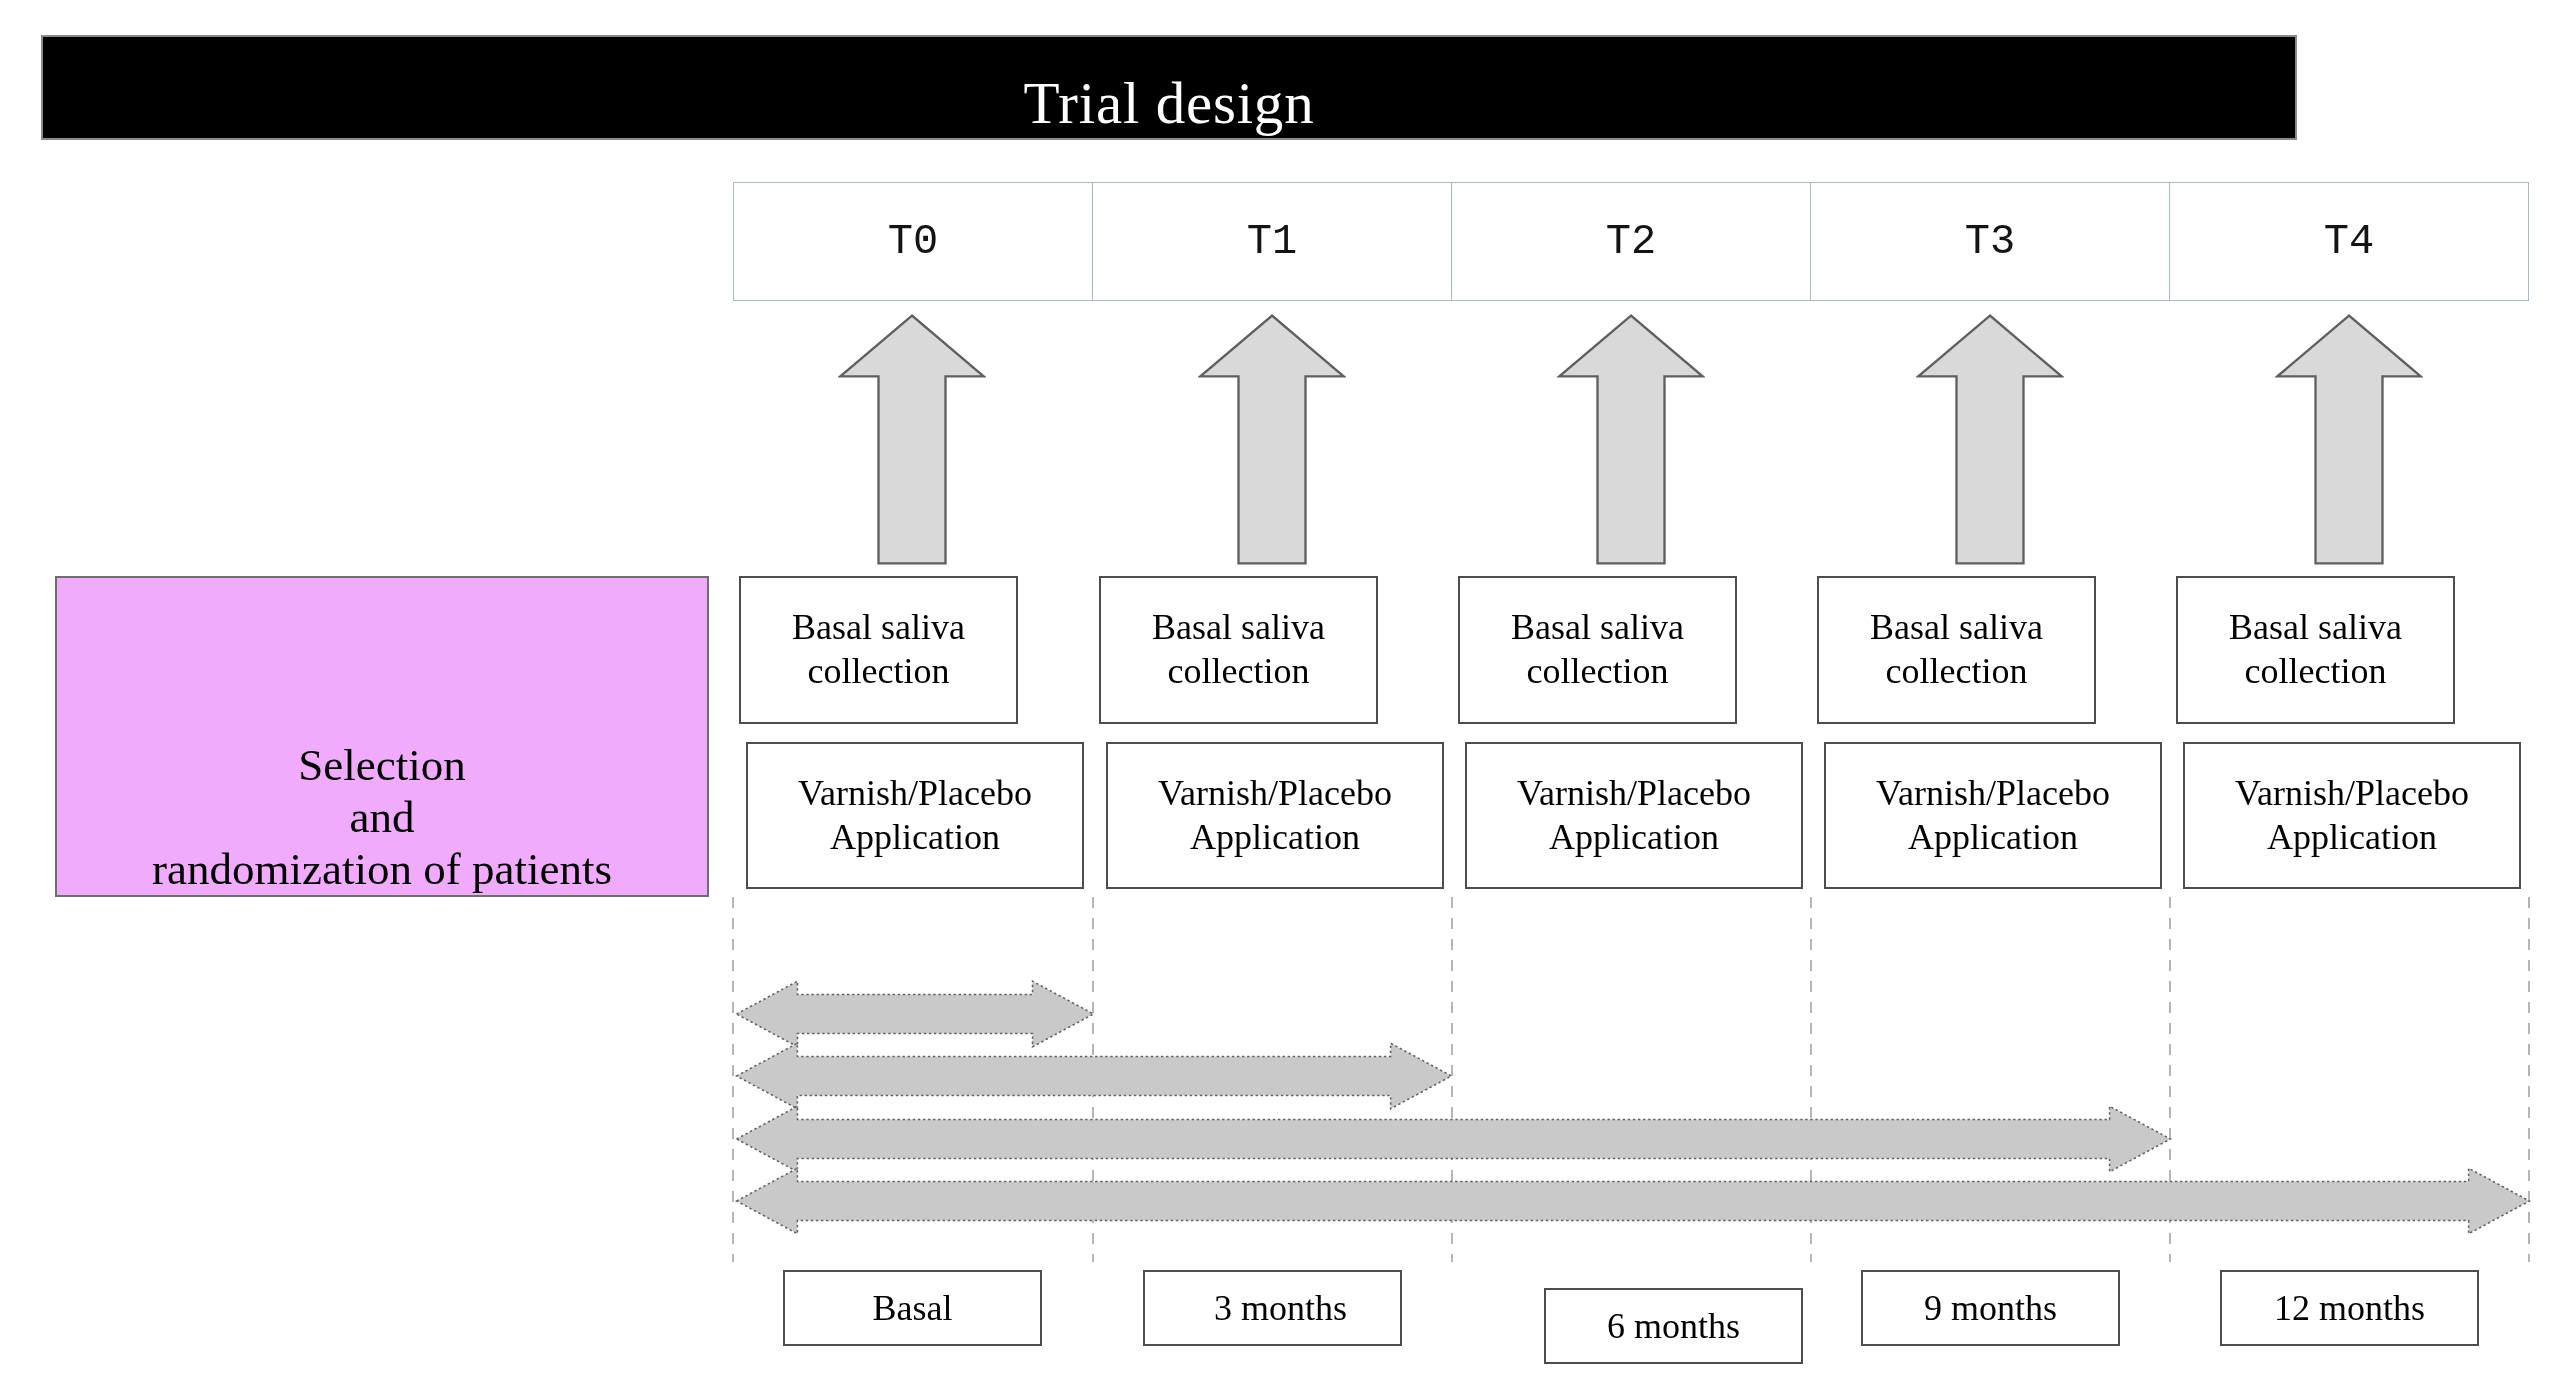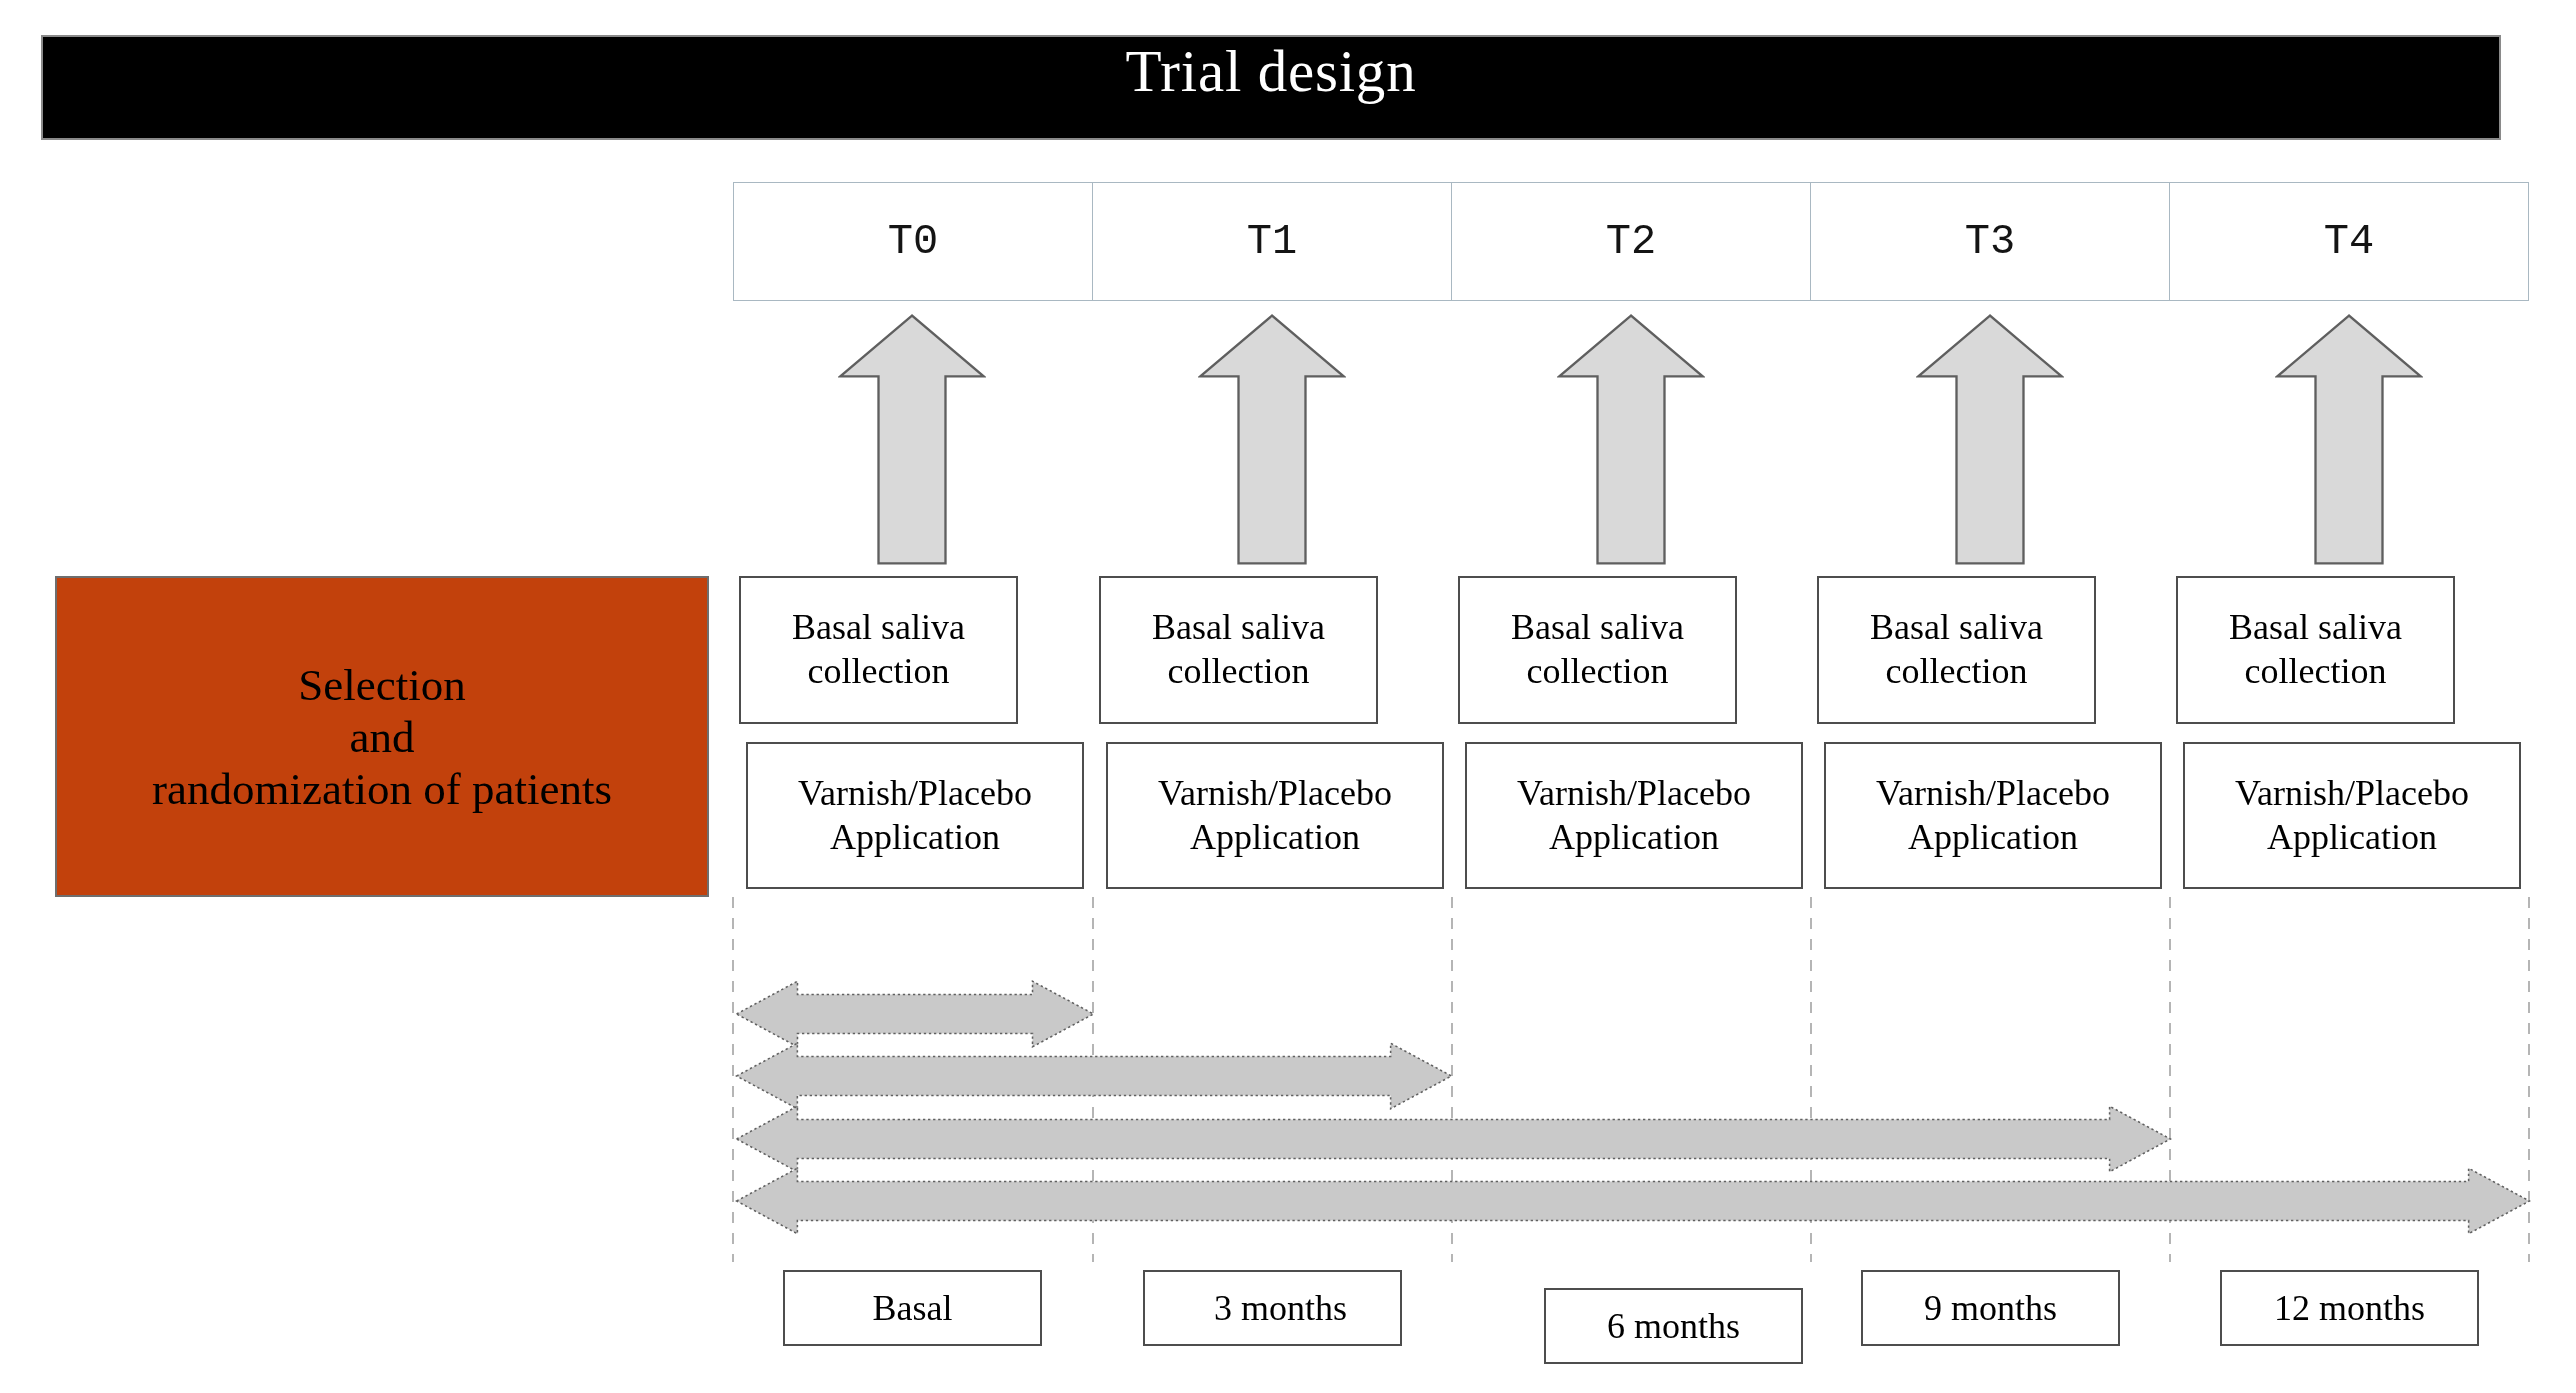--- a/index.html
+++ b/index.html
@@ -8,44 +8,44 @@
     --duration-arrow-fill:#c9c9c9; --duration-arrow-border:#606060;
     --box-border:#4d4d4d; --selection-border:#6e6e6e;
     --dashed-line:#b5b5b5; --title-bar-border:#8a8a8a;
   }
   html,body{margin:0;padding:0;background:#ffffff;}
   .canvas{
     position:relative; width:2576px; height:1394px; background:#ffffff;
     font-family:"Liberation Serif","DejaVu Serif",serif; overflow:hidden;
   }
   .title-bar{
-    position:absolute; left:41px; top:35px; width:2460px; height:105px;
+    position:absolute; left:41px; top:35px; width:2256px; height:105px;
     background:var(--header-bg); border:2.3px solid var(--title-bar-border);
-    box-sizing:border-box; display:flex; align-items:flex-start; justify-content:center;
+    box-sizing:border-box; display:flex; align-items:flex-end; justify-content:center;
   }
   .title-bar span{ color:var(--header-text); font-size:59px; letter-spacing:0.8px; }
   .t-row{
     position:absolute; left:733px; top:182px; width:1796px; height:119px;
     box-sizing:border-box; border:1.6px solid var(--timepoint-border);
     display:flex; background:#ffffff;
   }
   .t-cell{
     flex:1; display:flex; align-items:center; justify-content:center;
     border-left:1.6px solid var(--timepoint-border);
     font-family:Liberation Mono, monospace;
     font-size:42px; color:#141414;
   }
   .t-cell:first-child{ border-left:none; }
   .up-arrow{ position:absolute; top:314px; width:148px; height:251px; }
   .up-arrow polygon{ fill:var(--up-arrow-fill); stroke:var(--up-arrow-border); stroke-width:3; }
   .ua0{left:838px;} .ua1{left:1198px;} .ua2{left:1557px;} .ua3{left:1916px;} .ua4{left:2275px;}
   .selection-box{
     position:absolute; left:55px; top:576px; width:654px; height:321px;
-    box-sizing:border-box; border:2.3px solid var(--selection-border); background:#c2410c;
-    display:flex; flex-direction:column; justify-content:center; align-items:center;
+    box-sizing:border-box; border:2.3px solid var(--selection-border); background:#f0abfc;
+    display:flex; flex-direction:column; justify-content:flex-end; align-items:center;
     text-align:center; font-size:45px; color:#000;
   }
   .saliva-box, .varnish-box{
     position:absolute; box-sizing:border-box; background:#ffffff;
     border:2.3px solid var(--box-border);
     display:flex; flex-direction:column; justify-content:center; align-items:center;
     text-align:center; font-size:36px; line-height:1.22; color:#000;
   }
   .saliva-box{ top:576px; width:279px; height:148px; }
   .varnish-box{ top:742px; width:338px; height:147px; }

